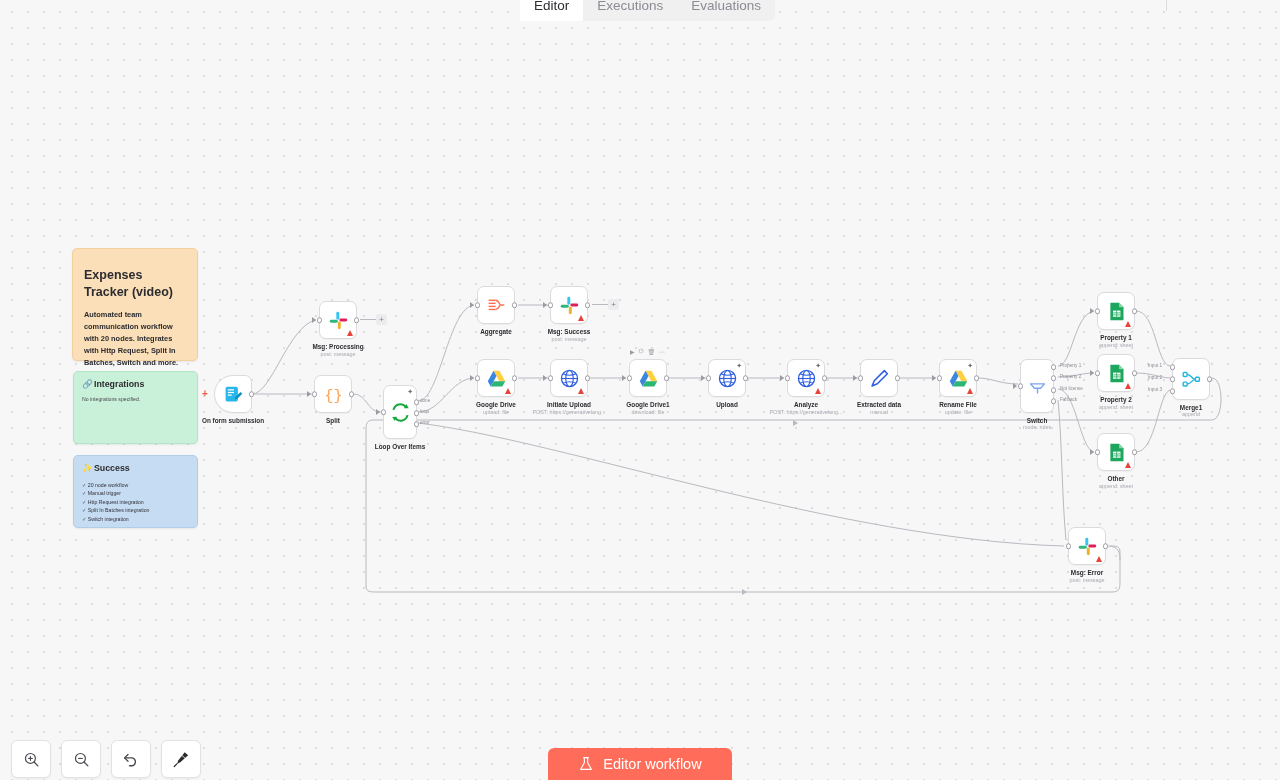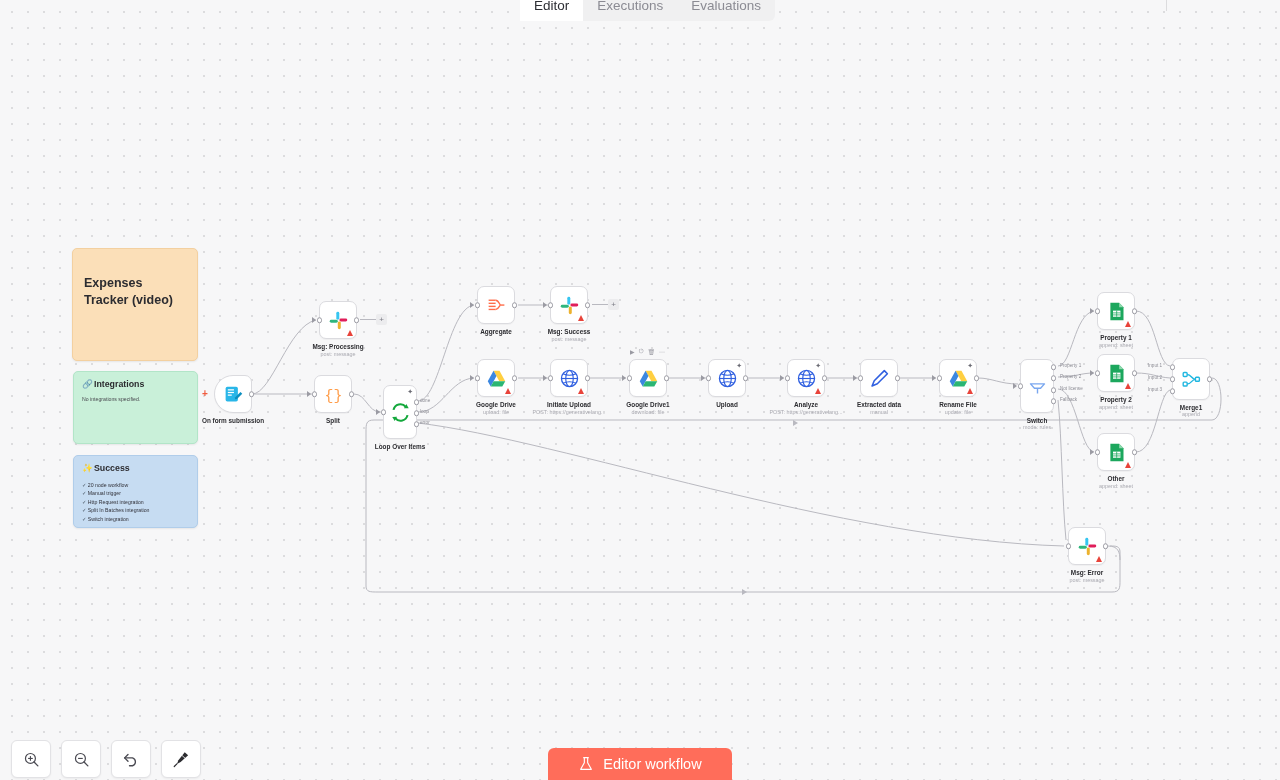--- a/index.html
+++ b/index.html
@@ -60,21 +60,21 @@
   #topline {
     position: absolute;
     left: 1166px; top: 0; width: 1px; height: 11px;
     background: #dcdcde;
   }
 
   
   .sticky {
     position: absolute;
     border-radius: 5px;
-    padding: 26px 11px;
+    padding: 18px 11px;
     box-shadow: 0 1px 2px rgba(0,0,0,.07);
   }
   #sticky-main {
     left: 72px; top: 248px;
     width: 126px; height: 113px;
     background: #fbdfb8;
     border: 1px solid #f3d0a0;
   }
   #sticky-main .st-title {
     font-size: 12.5px;
@@ -356,20 +356,21 @@
     </g>
 
     <g fill="#b9b9c0">
       <polygon points="793,420 798,423 793,426"></polygon>
       <polygon points="742,589 747,592 742,595"></polygon>
     </g>
   </svg>
 
   <div class="sticky" id="sticky-main">
     <div class="st-title">Expenses Tracker (video)</div>
+    <div class="st-body">Automated team communication workflow with 20 nodes. Integrates with Http Request, Split In Batches, Switch and more.</div>
   </div>
 
   <div class="sticky" id="sticky-int">
     <div class="st-h">
       <span>🔗</span>
       <span>Integrations</span>
     </div>
     <div class="st-p">No integrations specified.</div>
   </div>
 

